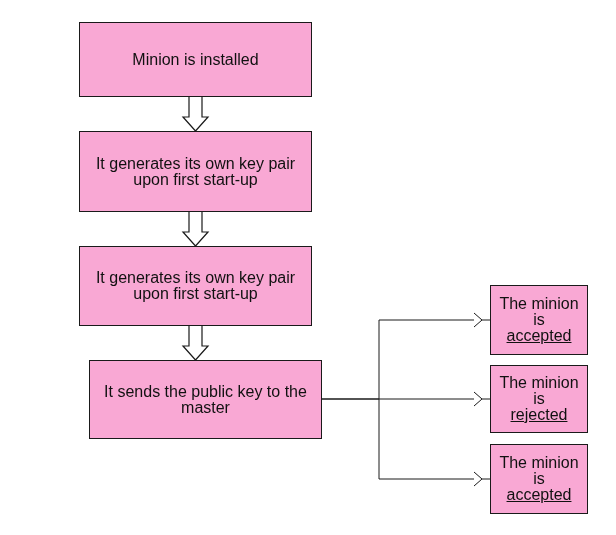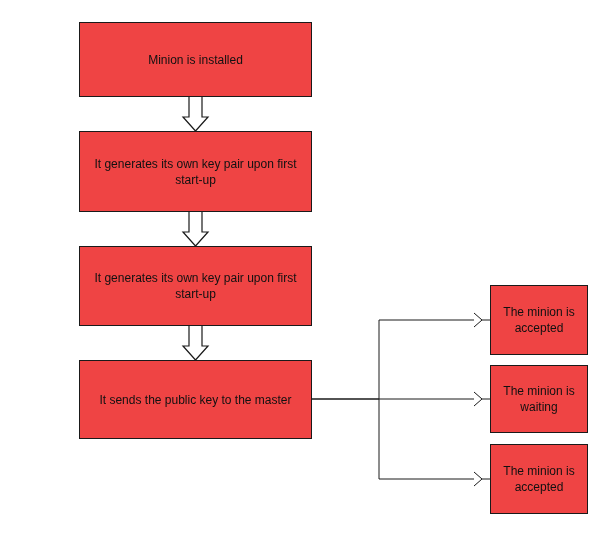--- a/index.html
+++ b/index.html
@@ -12,38 +12,39 @@
     width: 616px;
     height: 535px;
     background: #ffffff;
     font-family: "Liberation Sans", sans-serif;
     overflow: hidden;
   }
   .node {
     position: absolute;
     box-sizing: border-box;
     border: 1px solid #1a1a1a;
-    background: #ef4444;
+    background: #f9a8d4;
     display: flex;
     align-items: center;
     justify-content: center;
     text-align: center;
     color: #111111;
-    font-size: 12px;
+    font-size: 16px;
     line-height: 16px;
     padding: 4px 8px;
   }
   .node.main {
     border-width: 1.5px;
   }
   .node .label {
     display: block;
     width: 100%;
   }
   .node .label .u {
+    text-decoration: underline;
   }
   svg.edges {
     position: absolute;
     left: 0;
     top: 0;
     width: 616px;
     height: 535px;
     pointer-events: none;
   }
 </style>
@@ -93,35 +94,35 @@
   </div>
 
   <div class="node main" style="left:79px; top:131px; width:233px; height:81px;">
     <span class="label">It generates its own key pair upon first start-up</span>
   </div>
 
   <div class="node main" style="left:79px; top:246px; width:233px; height:80px;">
     <span class="label">It generates its own key pair upon first start-up</span>
   </div>
 
-  <div class="node main" style="left:79px; top:360px; width:233px; height:79px;">
+  <div class="node main" style="left:89px; top:360px; width:233px; height:79px;">
     <span class="label">It sends the public key to the master</span>
   </div>
 
   <div class="node" style="left:490px; top:285px; width:98px; height:70px;">
     <span class="label">
       <span>The minion is</span><br>
       <span class="u">accepted</span>
     </span>
   </div>
 
   <div class="node" style="left:490px; top:365px; width:98px; height:68px;">
     <span class="label">
       <span>The minion is</span><br>
-      <span class="u">waiting</span>
+      <span class="u">rejected</span>
     </span>
   </div>
 
   <div class="node" style="left:490px; top:444px; width:98px; height:70px;">
     <span class="label">
       <span>The minion is</span><br>
       <span class="u">accepted</span>
     </span>
   </div>
 

